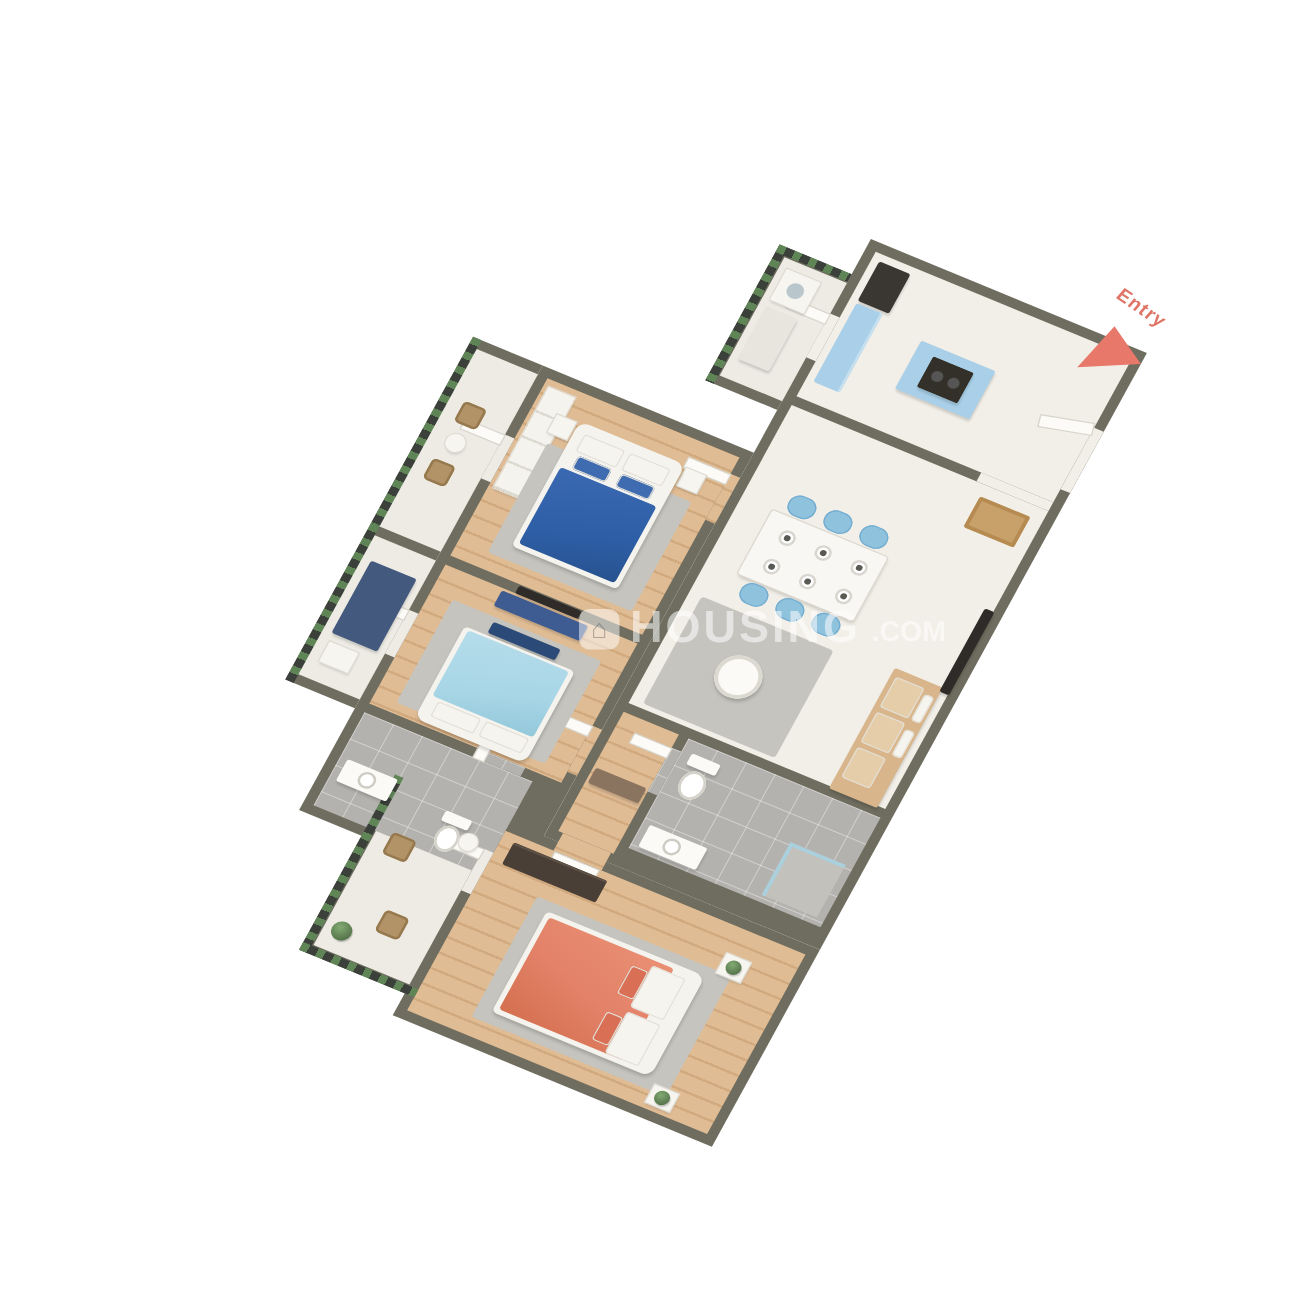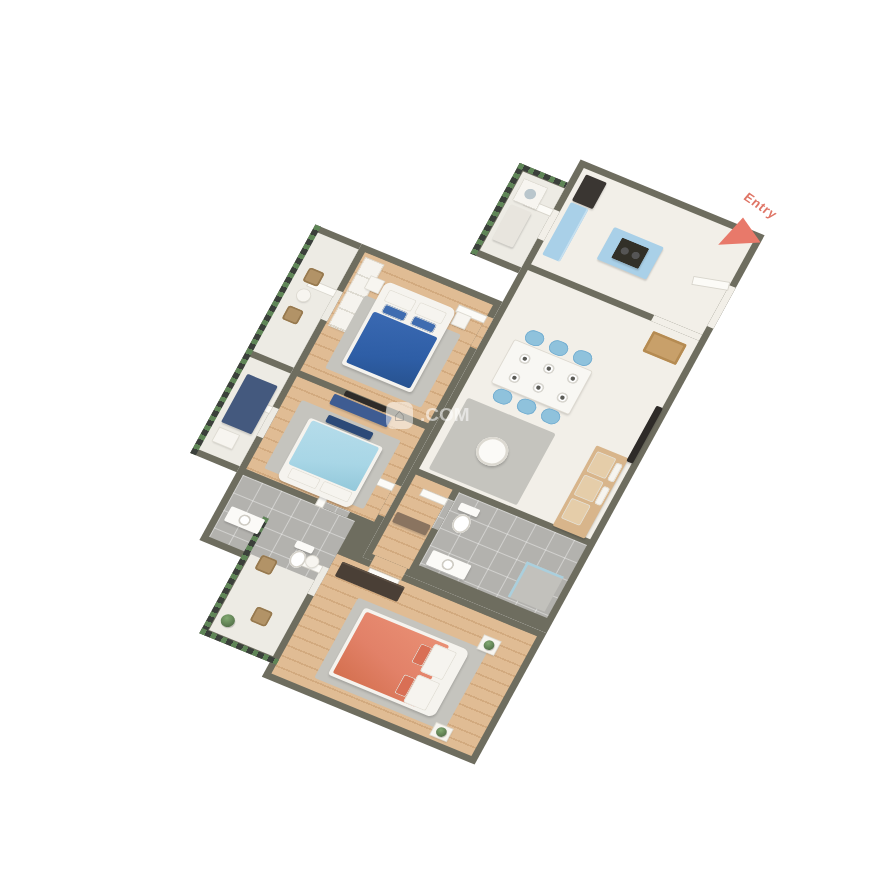--- a/index.html
+++ b/index.html
@@ -198,15 +198,16 @@
         <polygon points="6,48 16,6 48,26" fill="#e8796a"></polygon>
       </svg>
     </div>
 
   </div>
 
   <div class="watermark">
     <span class="wm-logo">
         <span>⌂</span>
       </span>
+    <span class="wm-brand">HOUSING</span>
     <span class="wm-suffix">.COM</span>
   </div>
 </div>
 
 </body></html>

